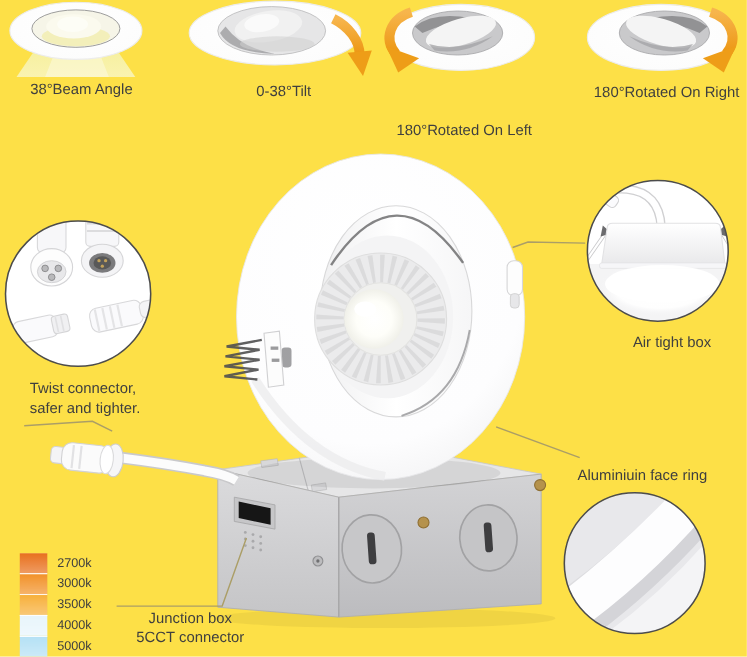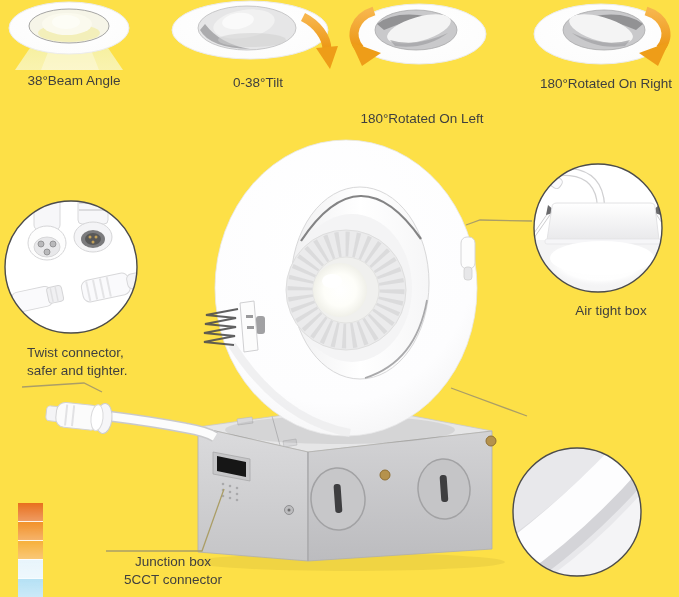--- a/index.html
+++ b/index.html
@@ -292,29 +292,37 @@
   <div class="lbl center" style="left:332px;top:74px;width:180px;margin-top:36px;">180°Rotated On Left</div>
   <div class="lbl center" style="left:516px;top:75px;width:180px;">180°Rotated On Right</div>
 
   <div class="lbl" style="left:27px;top:344px;width:140px;">
     <span>Twist connector,</span><br>
     <span>safer and tighter.</span>
   </div>
 
   <div class="lbl center" style="left:531px;top:302px;width:160px;">Air tight box</div>
 
+  <div class="lbl center" style="left:494px;top:423px;width:180px;">Aluminiuin face ring</div>
 
   <div class="lbl center" style="left:93px;top:553px;width:160px;">
     <span>Junction box</span><br>
     <span>5CCT connector</span>
   </div>
 
   <div class="cct-legend">
     <div class="cct-bar">
       <div class="cct-seg" style="background-color: rgb(232, 112, 30);"></div>
       <div class="cct-seg" style="background-color: rgb(242, 146, 42);"></div>
       <div class="cct-seg" style="background-color: rgb(247, 176, 60);"></div>
       <div class="cct-seg" style="background-color: rgb(232, 245, 252);"></div>
       <div class="cct-seg" style="background-color: rgb(181, 225, 245);"></div>
     </div>
+    <div class="cct-labels">
+      <div class="cct-row">2700k</div>
+      <div class="cct-row">3000k</div>
+      <div class="cct-row">3500k</div>
+      <div class="cct-row">4000k</div>
+      <div class="cct-row">5000k</div>
+    </div>
   </div>
 
 </div>
 
 </body></html>

